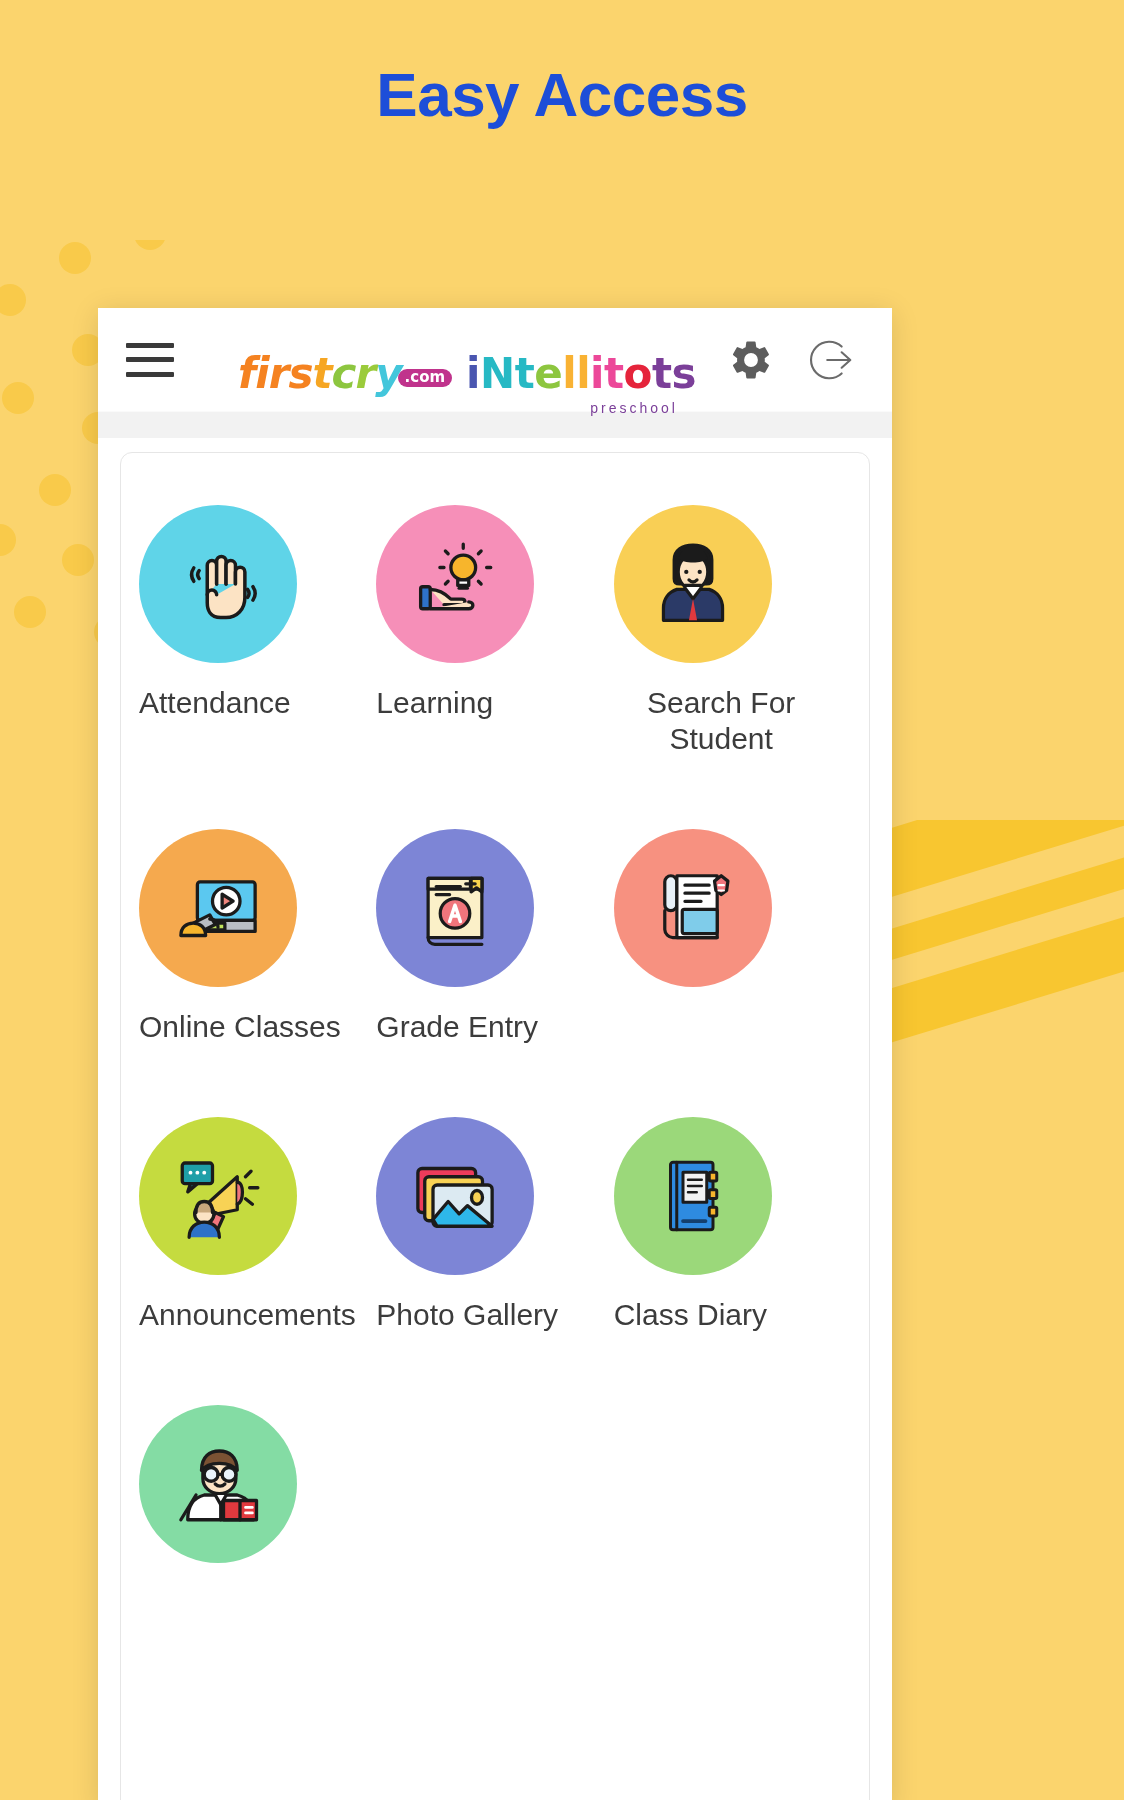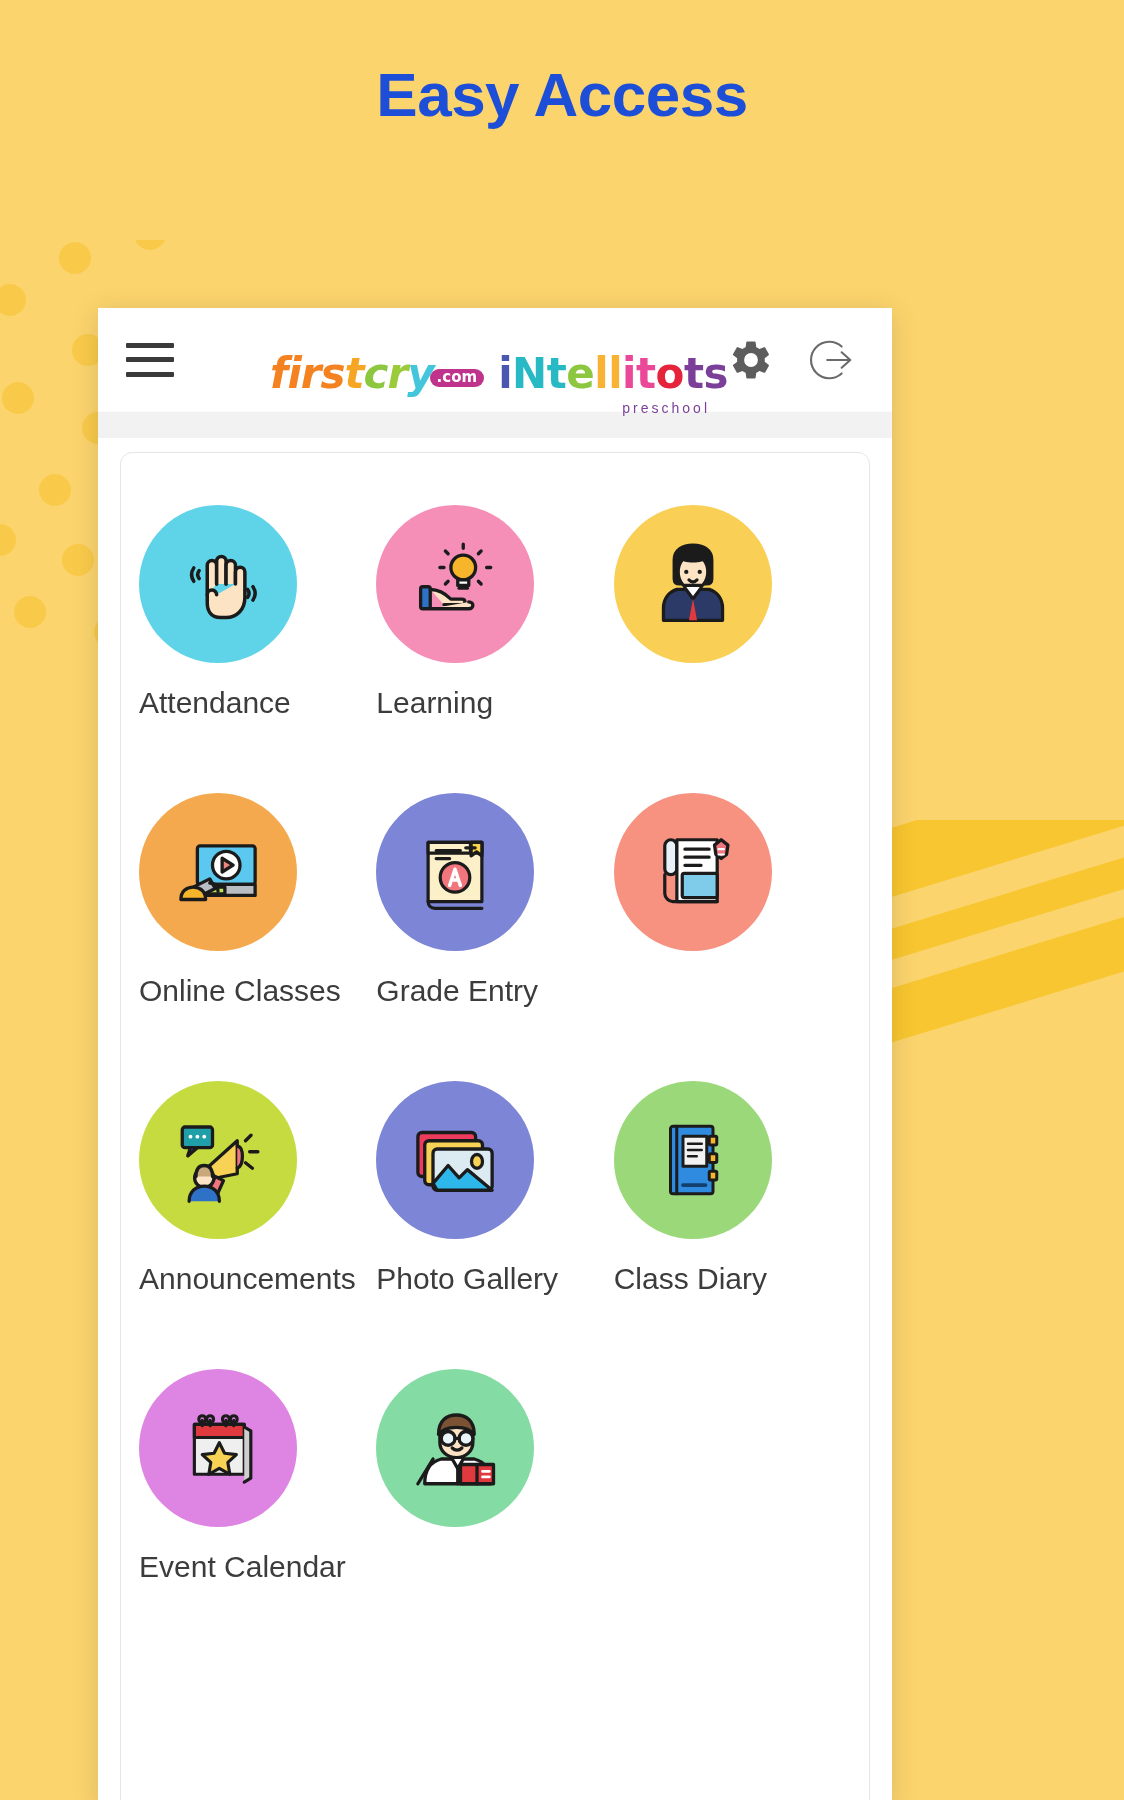--- a/index.html
+++ b/index.html
@@ -99,21 +99,21 @@
     height: 5px;
     width: 100%;
     background: #3a3a3a;
     border-radius: 1px;
   }
 
   .logo {
     flex: 1 1 auto;
     display: flex;
     align-items: flex-end;
-    justify-content: flex-end;
+    justify-content: center;
     padding-left: 32px;
     height: 70px;
   }
   .logo-fc {
     font-family: "DejaVu Sans", sans-serif;
     font-size: 42px;
     font-weight: bold;
     letter-spacing: -1px;
     position: relative;
     line-height: 1;
@@ -326,20 +326,21 @@
               <path d="M21 13c4 4 18 4 22 0-2-7-8-10-11-10s-9 3-11 10z" fill="#1b1b1b" stroke="none"></path>
               <circle cx="27" cy="23" r="1.6" fill="#1b1b1b" stroke="none"></circle>
               <circle cx="37" cy="23" r="1.6" fill="#1b1b1b" stroke="none"></circle>
               <path d="M29 29c2 2 4 2 6 0" fill="none"></path>
               <path d="M20 36c-6 2-10 7-10 14v9h44v-9c0-7-4-12-10-14z" fill="#2B3A67"></path>
               <path d="M26 35l6 8 6-8v-2h-12z" fill="#ffffff"></path>
               <path d="M32 43l-3 16h6z" fill="#E0393E" stroke="none"></path>
             </g>
           </svg>
         </div>
+        <div class="tile-label">Search For Student</div>
       </div>
 
       <div class="row-gap-extra"></div>
       <div class="row-gap-extra"></div>
       <div class="row-gap-extra"></div>
 
       <div class="tile">
         <div class="bubble" style="background:#F5A94E">
           <svg width="88" height="88" viewBox="0 0 64 64">
             <g stroke="#1b1b1b" stroke-width="2.4" stroke-linejoin="round" stroke-linecap="round">
@@ -449,38 +450,20 @@
             </g>
           </svg>
         </div>
         <div class="tile-label">Class Diary</div>
       </div>
 
       <div class="row-gap-extra"></div>
       <div class="row-gap-extra"></div>
       <div class="row-gap-extra"></div>
 
-      <div class="tile">
-        <div class="bubble" style="background:#DE84E3">
-          <svg width="84" height="84" viewBox="0 0 64 64">
-            <g stroke="#1b1b1b" stroke-width="2.4" stroke-linejoin="round" stroke-linecap="round">
-              <path d="M14 14h38v38H14z" fill="#EFEFEF"></path>
-              <path d="M14 14h38v10H14z" fill="#E0393E"></path>
-              <path d="M52 16l5 3v36l-5 3" fill="#CFCFCF"></path>
-              <path d="M20 15v-4M26 15v-4M38 15v-4M44 15v-4" fill="none"></path>
-              <circle cx="20" cy="10" r="2.6" fill="none"></circle>
-              <circle cx="26" cy="10" r="2.6" fill="none"></circle>
-              <circle cx="38" cy="10" r="2.6" fill="none"></circle>
-              <circle cx="44" cy="10" r="2.6" fill="none"></circle>
-              <path d="M33 28l4 8 9 1-6.5 6 1.5 9-8-4.5-8 4.5 1.5-9L20 37l9-1z" fill="#F8D255"></path>
-            </g>
-          </svg>
-        </div>
-        <div class="tile-label">Event Calendar</div>
-      </div>
 
       <div class="tile">
         <div class="bubble" style="background:#84DCA4">
           <svg width="88" height="88" viewBox="0 0 64 64">
             <g stroke="#1b1b1b" stroke-width="2.4" stroke-linejoin="round" stroke-linecap="round">
               <path d="M21 22c0-8 5-13 12-13s12 5 12 13v6c0 6-5 11-12 11s-12-5-12-11z" fill="#FCE3C4"></path>
               <path d="M20 22c0-10 6-14 13-14s13 4 13 14c-3-3-6-5-13-5s-10 2-13 5z" fill="#7B5233"></path>
               <circle cx="27" cy="25" r="5" fill="#EAF4FB"></circle>
               <circle cx="40" cy="25" r="5" fill="#EAF4FB"></circle>
               <path d="M32 25h3" fill="none"></path>

